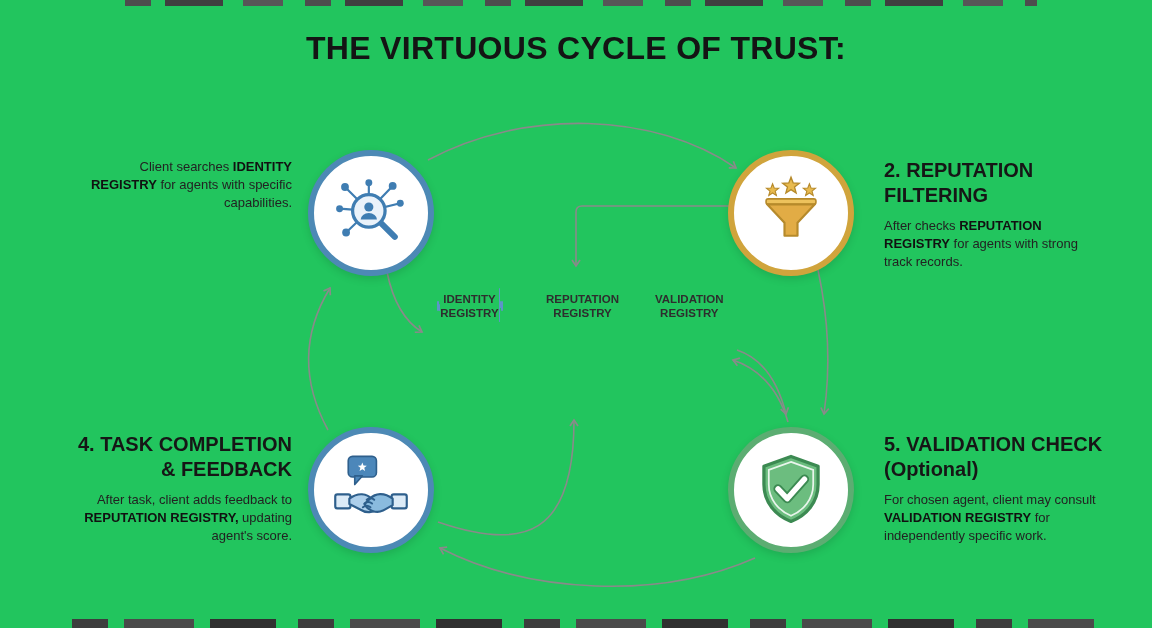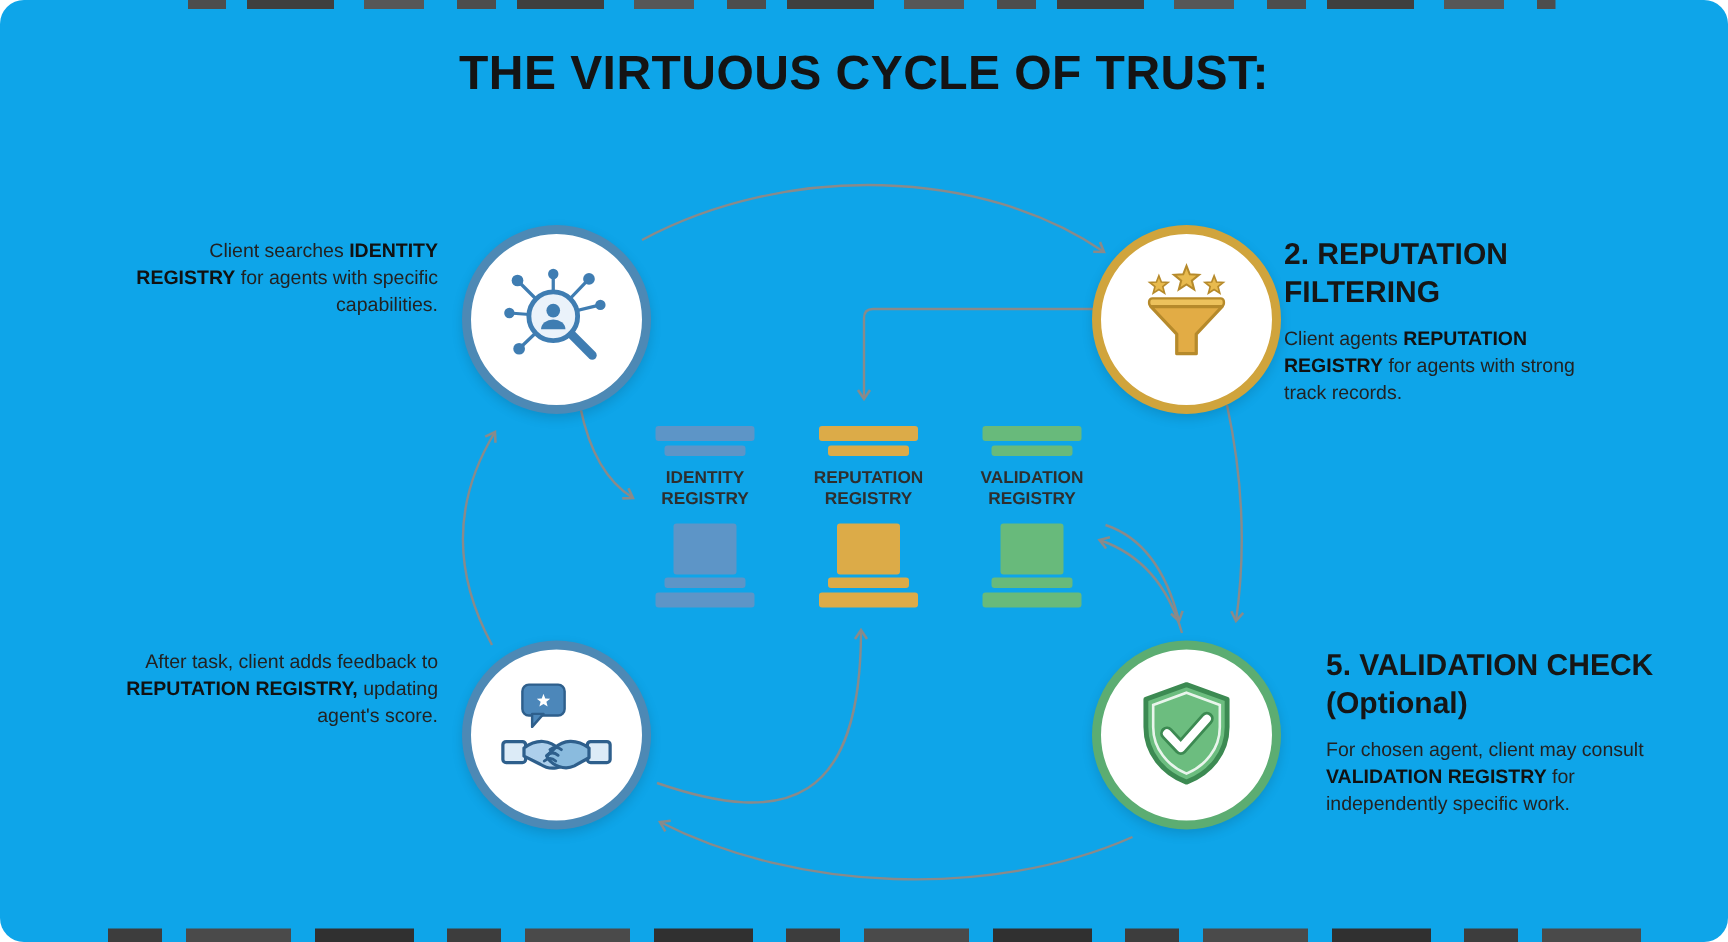--- a/index.html
+++ b/index.html
@@ -1,18 +1,18 @@
 <!DOCTYPE html>
 <html><head>
 <meta charset="utf-8">
 <style>
   html,body{margin:0;padding:0;background:#ffffff;}
   .canvas{
     position:relative;width:1152px;height:628px;overflow:hidden;
-    background:#0ea5e9;font-family:"Liberation Sans", sans-serif;color:#1c1c1c;border-radius:16px;
+    background:#22c55e;font-family:"Liberation Sans", sans-serif;color:#1c1c1c;
   }
   .edge{position:absolute;}
   .edge-top{top:0;left:125px;right:115px;height:6px;
     background:repeating-linear-gradient(90deg,#4d4d4d 0 26px,transparent 26px 40px,#3f3f3f 40px 98px,transparent 98px 118px,#575757 118px 158px,transparent 158px 180px);}
   .edge-bottom{bottom:0;left:72px;right:58px;height:9px;
     background:repeating-linear-gradient(90deg,#3d3d3d 0 36px,transparent 36px 52px,#4a4a4a 52px 122px,transparent 122px 138px,#303030 138px 204px,transparent 204px 226px);}
   .title{
     position:absolute;top:28px;left:0;width:100%;margin:0;text-align:center;
     font-size:32px;line-height:1.28;font-weight:700;color:#141414;letter-spacing:.3px;
   }
@@ -27,21 +27,21 @@
   .node-gold{border-color:#d0a43c;}
   .node-green{border-color:#5cad72;}
   .step{position:absolute;}
   .step-right{text-align:right;}
   .step-left{text-align:left;}
   .step-heading{font-size:20px;font-weight:700;color:#161616;line-height:1.25;white-space:pre-line;margin-bottom:9px;}
   .step-body{font-size:13px;line-height:1.38;color:#222;}
   .step-body b{font-weight:700;color:#111;}
   .step-right .step-body{margin-left:auto;}
   .pillars{position:absolute;left:437px;top:284px;width:284px;display:flex;justify-content:space-between;}
-  .pillar{width:66px;display:flex;flex-direction:column;align-items:center;}
+  .pillar{width:66px;display:flex;align-items:center;}
   .p-cap1{width:66px;height:10px;border-radius:2px;}
   .p-cap2{width:54px;height:7px;border-radius:2px;margin-top:3px;}
   .p-label{width:96px;margin:9px 0 8px;font-size:11.5px;font-weight:700;line-height:1.2;
     text-align:center;color:#2e2e2e;white-space:pre-line;}
   .p-shaft{width:42px;height:34px;border-radius:2px;margin-bottom:2px;}
   .p-base2{width:54px;height:7px;border-radius:2px;margin-bottom:3px;}
   .bg-blue{background:#5d95c7;}
   .bg-gold{background:#dcab48;}
   .bg-green{background:#68ba7b;}
 </style>
@@ -129,33 +129,35 @@
       <path d="M16 44 C24 38, 32 39, 38 45 L44 51 C40 57, 32 58, 26 54 L16 49 Z" fill="#adcfeb" stroke="#2e5f8c" stroke-width="2" stroke-linejoin="round"></path>
       <path d="M56 44 C48 38, 40 39, 35 44 L30 49 C33 55, 41 58, 47 55 L56 50 Z" fill="#8abbde" stroke="#2e5f8c" stroke-width="2" stroke-linejoin="round"></path>
       <path d="M32 45 q3.5 -3 7 0 M30 48.5 q3.5 -3 7 0 M28.5 52 q3.5 -3 7 0" stroke="#2e5f8c" stroke-width="1.8" fill="none" stroke-linecap="round"></path>
     </svg>
   </div>
 
   <div class="step step-right" style="left:50px;top:158px;width:242px;">
     <div class="step-body" style="width:215px;"><span>Client searches </span><b>IDENTITY REGISTRY</b><span> for agents with specific capabilities.</span></div>
   </div>
 
-  <div class="step step-left" style="left:856px;top:158px;width:242px;">
+  <div class="step step-left" style="left:884px;top:158px;width:242px;">
     <div class="step-heading">2. REPUTATION
 FILTERING</div>
-    <div class="step-body" style="width:215px;"><span>Client agents </span><b>REPUTATION REGISTRY</b><span> for agents with strong track records.</span></div>
+    <div class="step-body" style="width:215px;"><span>After checks </span><b>REPUTATION REGISTRY</b><span> for agents with strong track records.</span></div>
   </div>
 
   <div class="step step-left" style="left:884px;top:432px;width:250px;">
     <div class="step-heading">5. VALIDATION CHECK
 (Optional)</div>
     <div class="step-body" style="width:235px;"><span>For chosen agent, client may consult </span><b>VALIDATION REGISTRY</b><span> for independently specific work.</span></div>
   </div>
 
   <div class="step step-right" style="left:42px;top:432px;width:250px;">
+    <div class="step-heading">4. TASK COMPLETION
+&amp; FEEDBACK</div>
     <div class="step-body" style="width:240px;"><span>After task, client adds feedback to </span><b>REPUTATION REGISTRY,</b><span> updating agent's score.</span></div>
   </div>
 
   <div class="pillars">
     <div class="pillar">
       <div class="p-cap1 bg-blue"></div>
       <div class="p-cap2 bg-blue"></div>
       <div class="p-label">IDENTITY
 REGISTRY</div>
       <div class="p-shaft bg-blue"></div>

